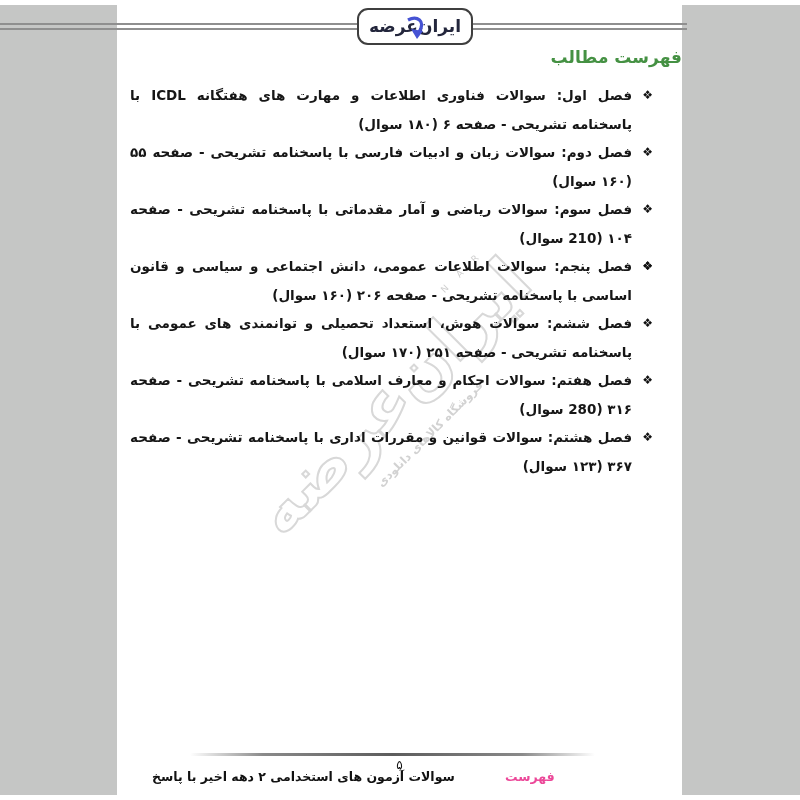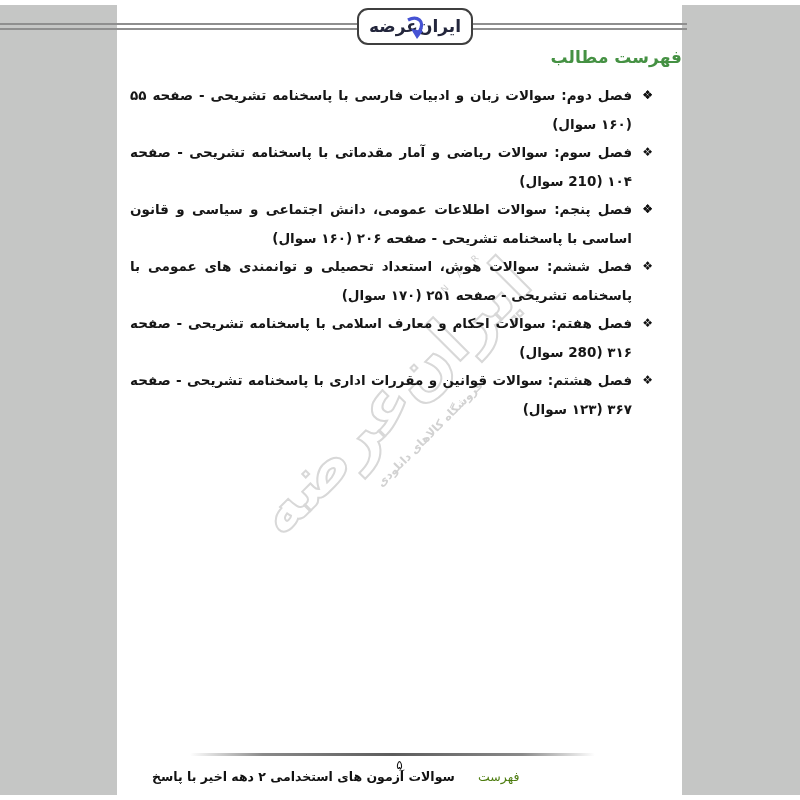--- a/index.html
+++ b/index.html
@@ -56,21 +56,21 @@
   }
 
   
   .footer-rule{
     position:absolute;left:190px;top:753px;width:405px;height:2.5px;border-radius:2px;
     background:linear-gradient(to right, rgba(120,120,120,0), #8a8a8a 18%, #5c5c5c 50%, #8a8a8a 82%, rgba(120,120,120,0));
     z-index:2;
   }
   .page-number{position:absolute;left:117px;top:758px;width:565px;text-align:center;font-size:12px;color:#111111;z-index:2;}
   .footer-book-title{position:absolute;left:152px;top:769px;direction:rtl;font-size:12.5px;font-weight:bold;color:#111111;white-space:nowrap;z-index:2;}
-  .footer-section{position:absolute;left:478px;top:769px;direction:rtl;font-size:12.5px;font-weight:normal;color:#4d7c0f;white-space:nowrap;z-index:2;}
+  .footer-section{position:absolute;left:505px;top:769px;direction:rtl;font-size:12.5px;font-weight:bold;color:#ec4899;white-space:nowrap;z-index:2;}
 </style>
 </head>
 <body>
 
 <div class="gray-frame"></div>
 <div class="page"></div>
 
 <div class="rule-top first"></div>
 <div class="rule-top second"></div>
 
@@ -86,20 +86,21 @@
 
 <div class="watermark">
   <div class="wm-arc">N A R</div>
   <div class="wm-logo">ایران‌عرضه</div>
   <div class="wm-caption">فروشگاه کالاهای دانلودی</div>
 </div>
 
 <div class="toc">
   <div class="toc-item">
     <span class="bullet">❖</span>
+    <span>فصل اول: سوالات فناوری اطلاعات و مهارت های هفتگانه ICDL با پاسخنامه تشریحی - صفحه ۶ (۱۸۰ سوال)</span>
   </div>
   <div class="toc-item">
     <span class="bullet">❖</span>
     <span>فصل دوم: سوالات زبان و ادبیات فارسی با پاسخنامه تشریحی - صفحه ۵۵ (۱۶۰ سوال)</span>
   </div>
   <div class="toc-item">
     <span class="bullet">❖</span>
     <span>فصل سوم: سوالات ریاضی و آمار مقدماتی با پاسخنامه تشریحی - صفحه ۱۰۴ (210 سوال)</span>
   </div>
   <div class="toc-item">

